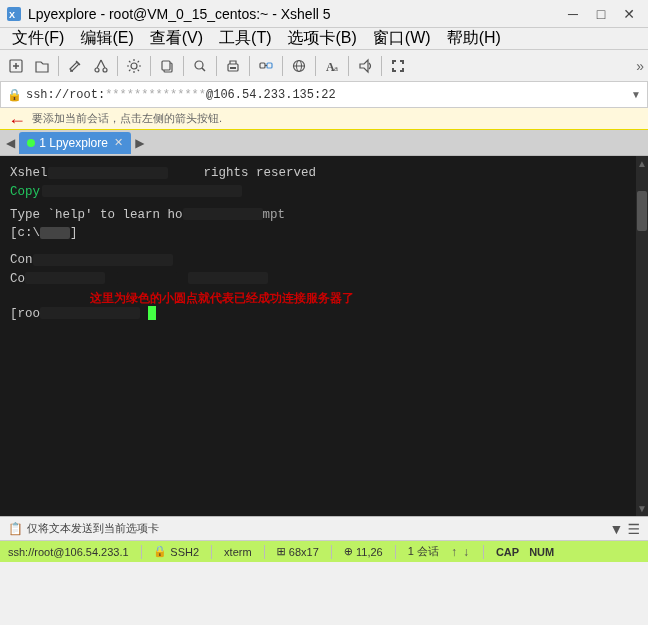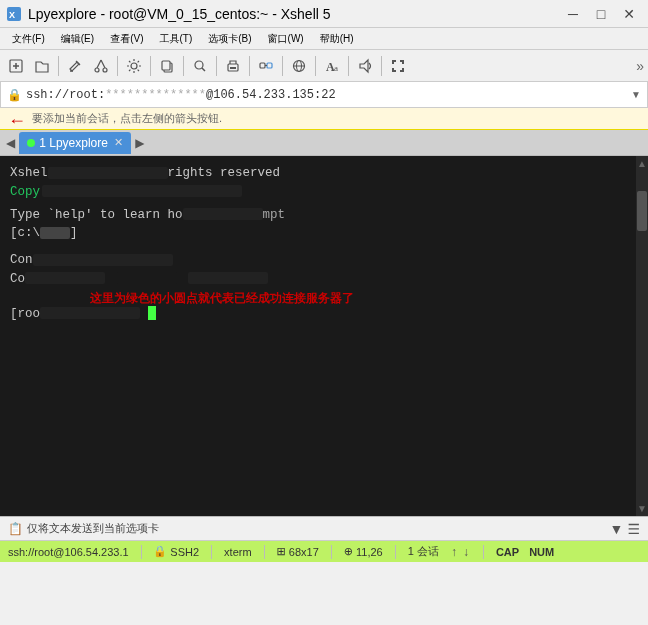--- a/index.html
+++ b/index.html
@@ -56,21 +56,21 @@
     .menu-bar {
       display: flex;
       align-items: center;
       background: #f0f0f0;
       border-bottom: 1px solid #ccc;
       height: 22px;
       padding: 0 4px;
     }
     .menu-item {
       padding: 2px 8px;
-      font-size: 10px;
+      font-size: 16px;
       cursor: pointer;
       white-space: nowrap;
     }
 
     
     .toolbar {
       display: flex;
       align-items: center;
       background: #f0f0f0;
       border-bottom: 1px solid #ccc;
@@ -486,21 +486,21 @@
     </div>
     <button class="tab-nav-btn">▶</button>
   </div>
 
   <div class="annotation-text">这里为绿色的小圆点就代表已经成功连接服务器了</div>
 </div>
 
 <div class="terminal-wrapper" style="height: 360px;">
   <div class="terminal-content">
     <div class="terminal-line">
-      <span style="color:#c8c8c8;">Xshel</span><span class="blur-block" style="width:120px; height:12px; background:#222;"></span><span style="color:#c8c8c8;">rights reserved</span>
+      <span style="color:#c8c8c8;">Xshel</span><span class="blur-block" style="width:120px; height:12px; background:#222;"></span><span style="color:#c8c8c8;margin-left:36px;">rights reserved</span>
     </div>
     <div class="terminal-line">
       <span style="color:#22c55e;">Copy</span><span class="blur-block" style="width:200px; height:12px; background:#222; margin-left:2px;"></span>
     </div>
     <div class="terminal-line" style="height:4px;"></div>
     <div class="terminal-line">
       <span style="color:#c8c8c8;text-align:center;">Type `help' to learn ho</span><span class="blur-block" style="width:80px; height:12px; background:#222;"></span><span style="color:#a3a3a3;">mpt</span>
     </div>
     <div class="terminal-line">
       <span style="color:#c8c8c8;">[c:\</span><span class="blur-block" style="width:30px; height:12px; background:#444;"></span><span style="color:#c8c8c8;">]</span>

